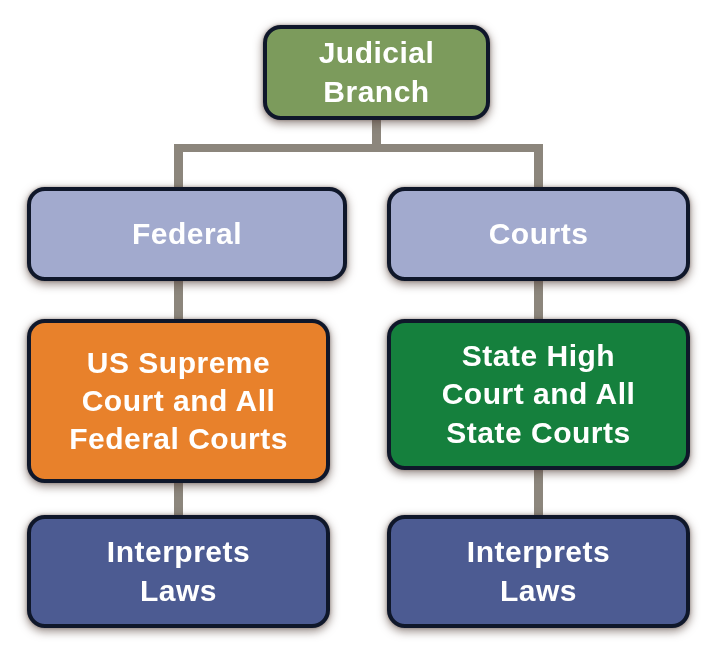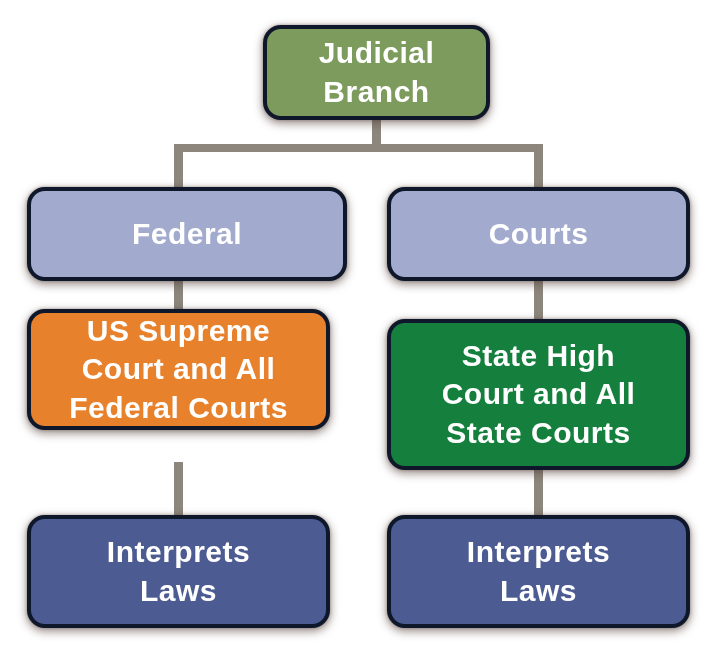--- a/index.html
+++ b/index.html
@@ -46,21 +46,21 @@
     color: #ffffff;
     font-weight: bold;
     font-size: 30px;
     line-height: 1.27;
     white-space: pre-line;
     letter-spacing: 0.5px;
   }
   .node-judicial   { left: 263px; top: 25px;  width: 227px; height: 95px; }
   .node-federal    { left: 27px;  top: 187px; width: 320px; height: 94px; }
   .node-state      { left: 387px; top: 187px; width: 303px; height: 94px; }
-  .node-us-supreme { left: 27px;  top: 309px; width: 303px; height: 121px; }
+  .node-us-supreme { left: 27px;  top: 319px; width: 303px; height: 164px; }
   .node-state-high { left: 387px; top: 319px; width: 303px; height: 151px; }
   .node-interp-l   { left: 27px;  top: 515px; width: 303px; height: 113px; }
   .node-interp-r   { left: 387px; top: 515px; width: 303px; height: 113px; }
 </style>
 </head>
 <body>
 
 <div class="canvas">
 
   <div class="conn v conn-root-stem" style="background-color: rgb(140, 134, 124);"></div>

